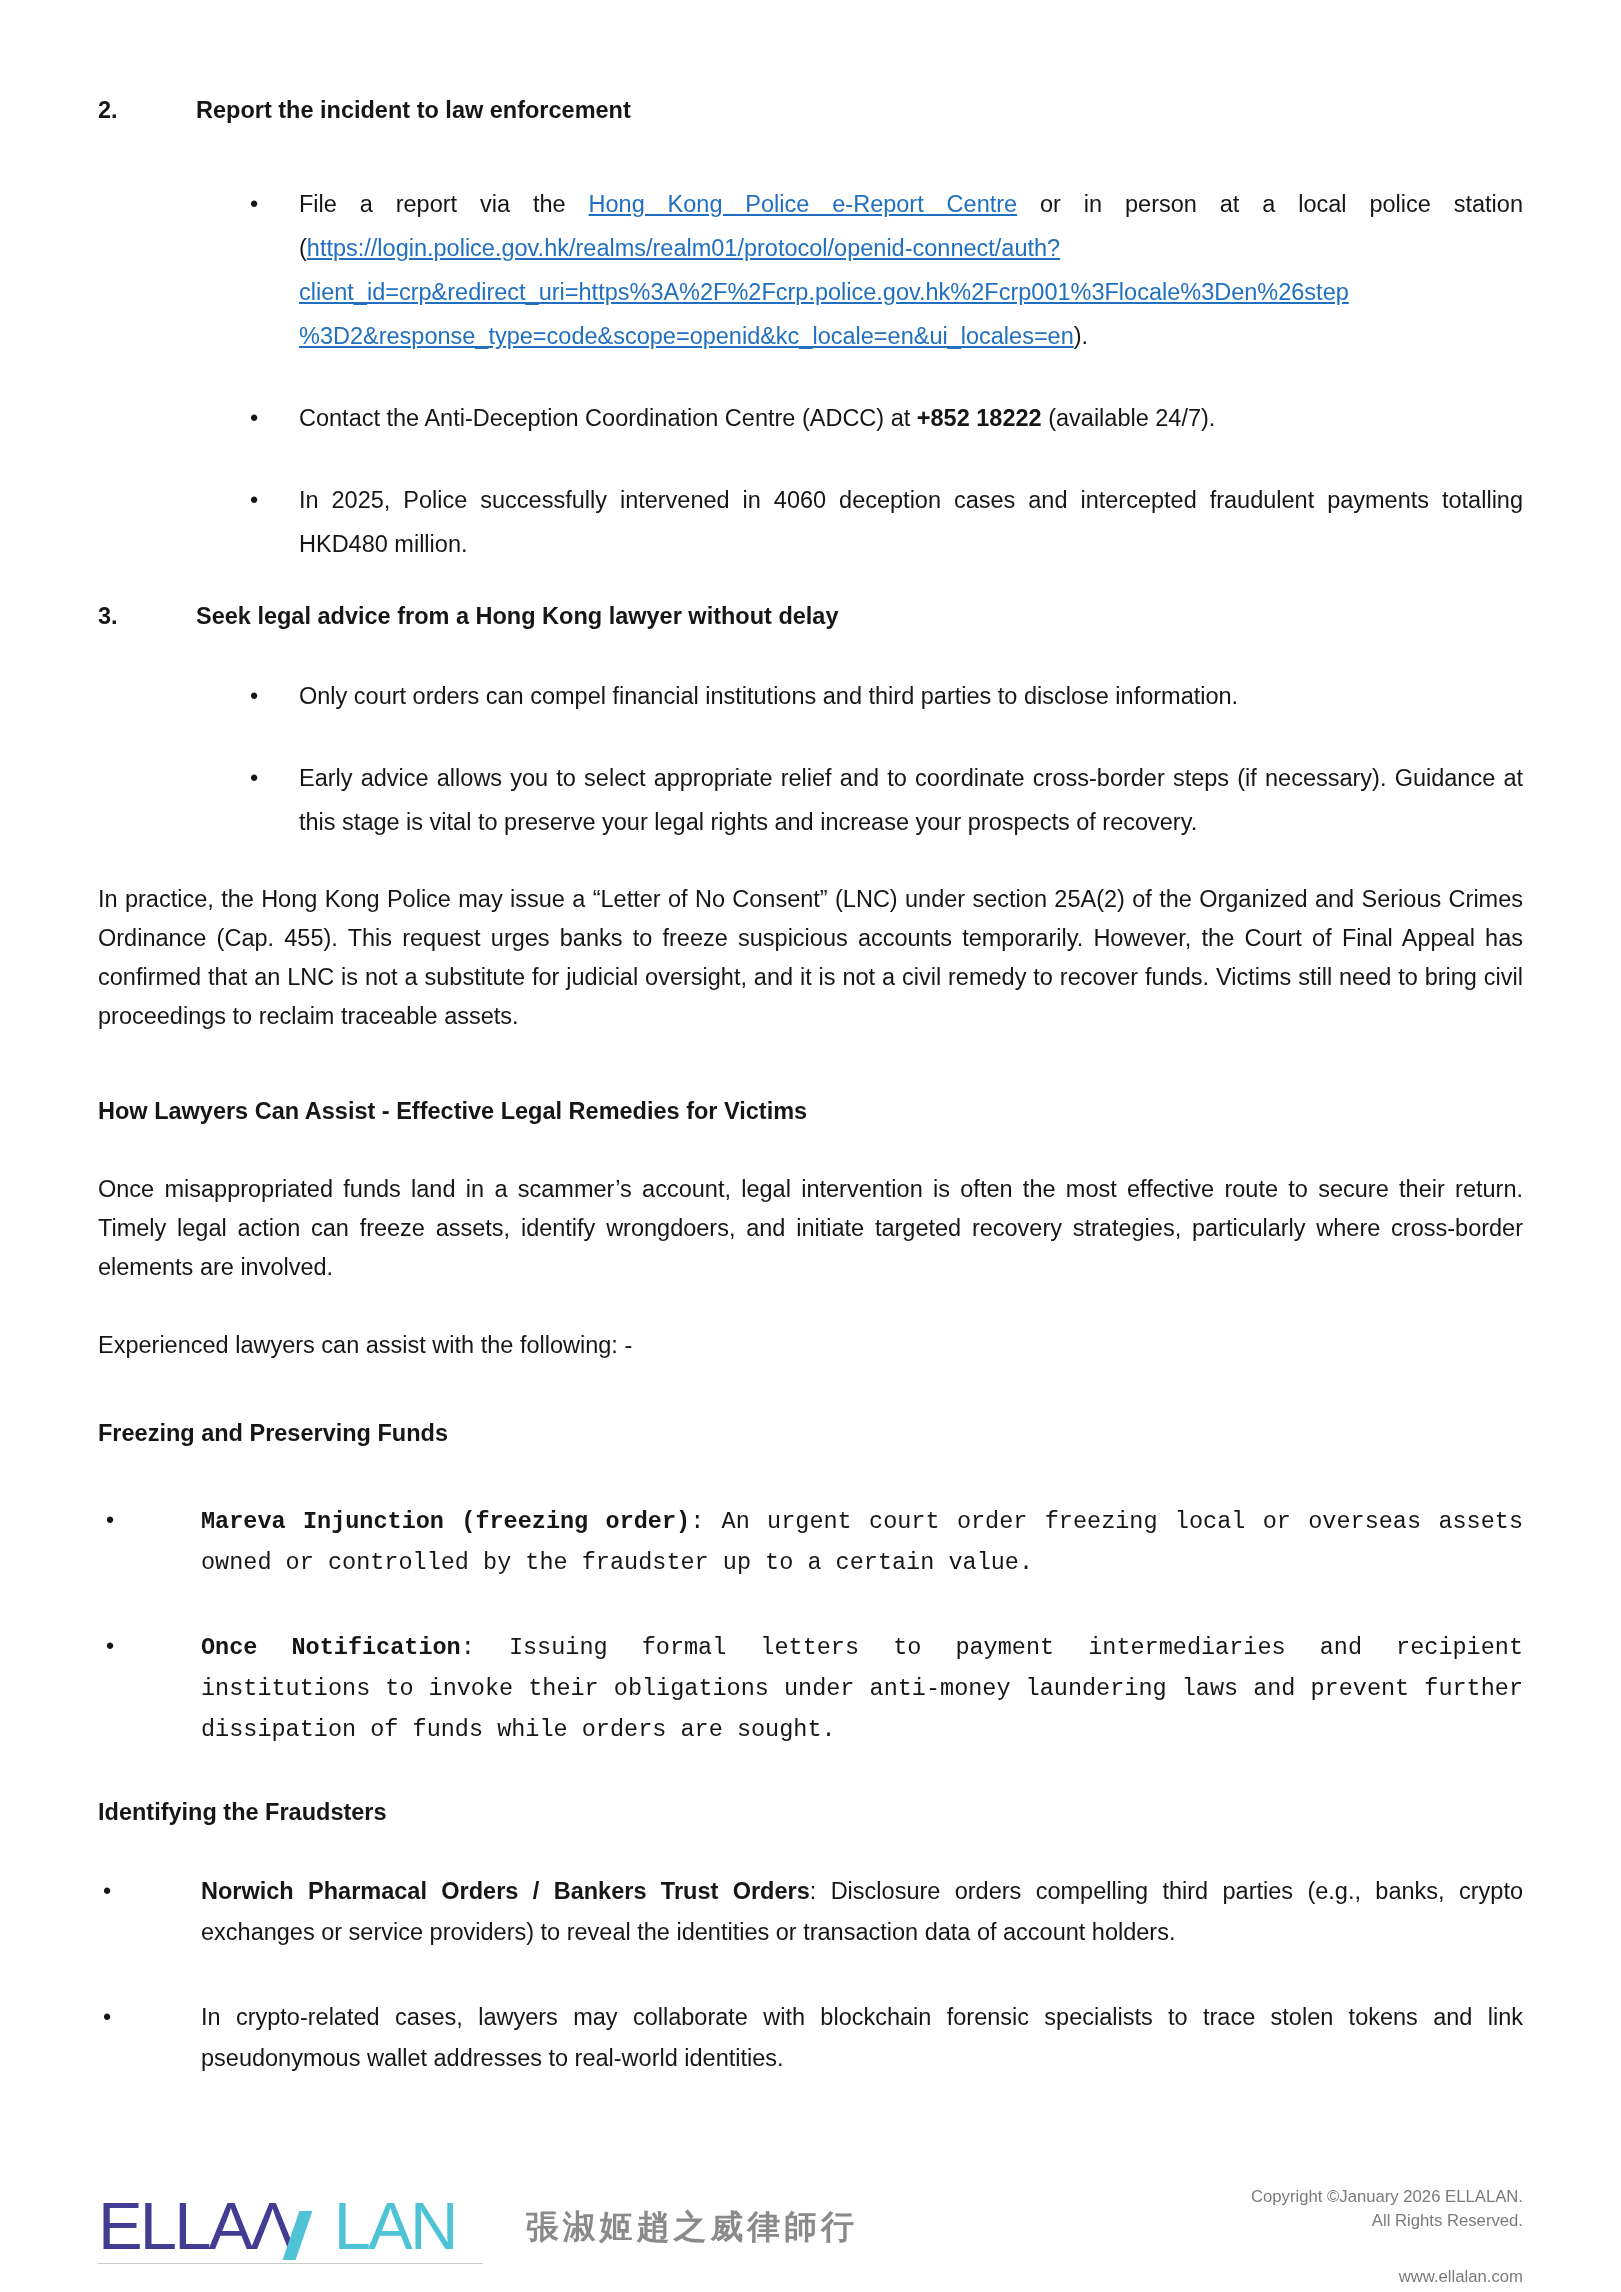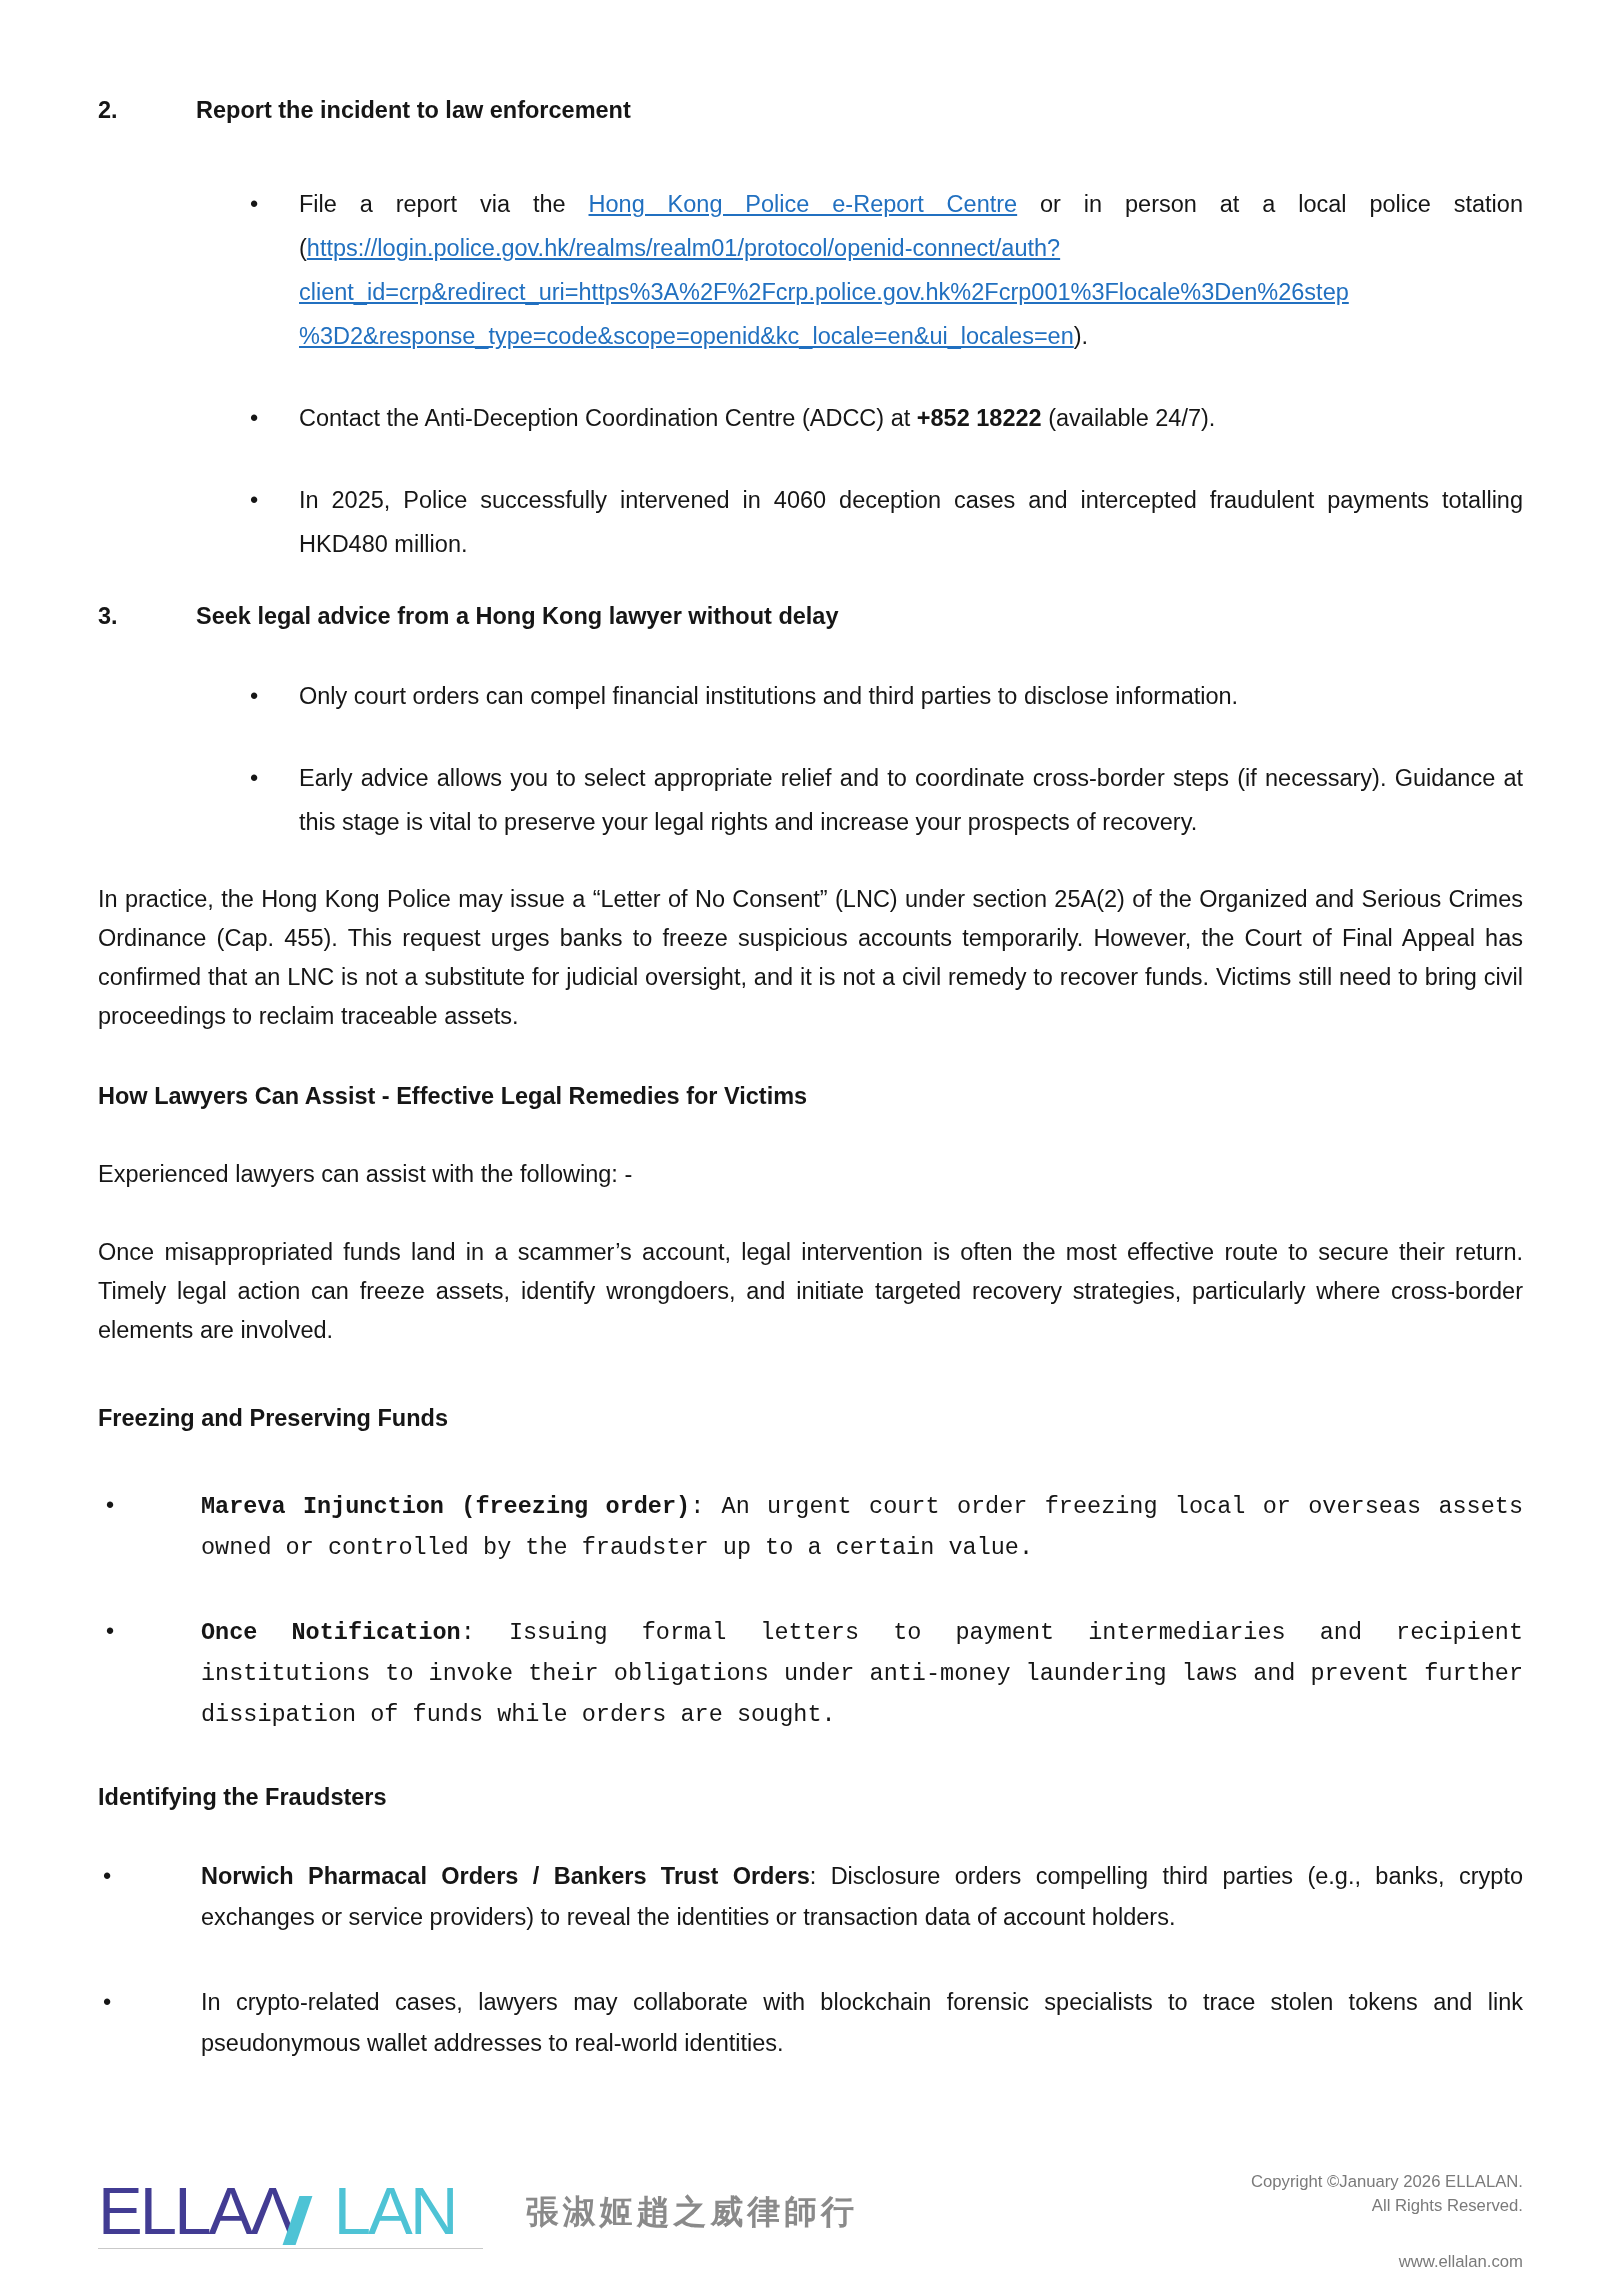--- a/index.html
+++ b/index.html
@@ -29,21 +29,21 @@
   ul.list-b { list-style:none; margin:0; padding:0 0 0 103px; }
   ul.list-b > li { position:relative; text-align:justify; line-height:41px; margin:0 0 44px 0; }
   ul.list-b > li:last-child { margin-bottom:0; }
   ul.list-b > li::before { content:"\2022"; position:absolute; left:-98px; top:0; }
 
   
   #ul-report   { margin-top:51px; }
   #h-seek      { margin-top:30px; }
   #ul-seek     { margin-top:37px; }
   #p-lnc       { margin-top:36px; }
-  #h-how       { margin-top:41px; }
+  #h-how       { margin-top:56px; }
   #p-once      { margin-top:39px; }
   #p-exp       { margin-top:39px; }
   #h-freeze    { margin-top:49px; }
   #ul-freeze   { margin-top:48px;font-family:Liberation Mono, monospace; }
   #h-ident     { margin-top:43px; }
   #ul-ident    { margin-top:39px; }
 
   
   .footer { margin-top:94px; display:flex; justify-content:space-between; align-items:flex-start; }
   .logo-row { display:flex; align-items:center; margin-top:17.6px; }
@@ -88,23 +88,23 @@
 
   <ul class="list-a" id="ul-seek">
     <li><span>Only court orders can compel financial institutions and third parties to disclose information.</span></li>
     <li><span>Early advice allows you to select appropriate relief and to coordinate cross-border steps (if necessary). Guidance at this stage is vital to preserve your legal rights and increase your prospects of recovery.</span></li>
   </ul>
 
   <p class="para" id="p-lnc">In practice, the Hong Kong Police may issue a “Letter of No Consent” (LNC) under section 25A(2) of the Organized and Serious Crimes Ordinance (Cap. 455). This request urges banks to freeze suspicious accounts temporarily. However, the Court of Final Appeal has confirmed that an LNC is not a substitute for judicial oversight, and it is not a civil remedy to recover funds. Victims still need to bring civil proceedings to reclaim traceable assets.</p>
 
   <p class="subhead" id="h-how">How Lawyers Can Assist - Effective Legal Remedies for Victims</p>
 
+  <p class="para" id="p-once">Once misappropriated funds land in a scammer’s account, legal intervention is often the most effective route to secure their return. Timely legal action can freeze assets, identify wrongdoers, and initiate targeted recovery strategies, particularly where cross-border elements are involved.</p>
+
   <p class="para" id="p-exp">Experienced lawyers can assist with the following: -</p>
-
-  <p class="para" id="p-once">Once misappropriated funds land in a scammer’s account, legal intervention is often the most effective route to secure their return. Timely legal action can freeze assets, identify wrongdoers, and initiate targeted recovery strategies, particularly where cross-border elements are involved.</p>
 
   <p class="subhead" id="h-freeze">Freezing and Preserving Funds</p>
 
   <ul class="list-b" id="ul-freeze">
     <li><span class="b">Mareva Injunction (freezing order)</span><span>: An urgent court order freezing local or overseas assets owned or controlled by the fraudster up to a certain value.</span></li>
     <li><span class="b">Once Notification</span><span>: Issuing formal letters to payment intermediaries and recipient institutions to invoke their obligations under anti-money laundering laws and prevent further dissipation of funds while orders are sought.</span></li>
   </ul>
 
   <p class="subhead" id="h-ident">Identifying the Fraudsters</p>
 

